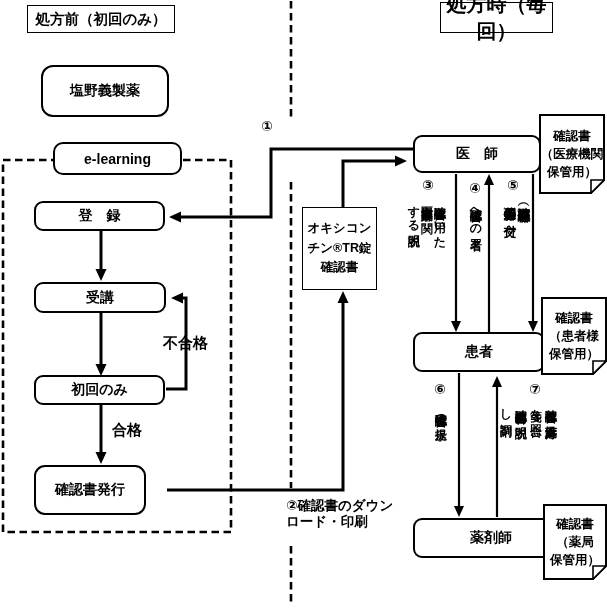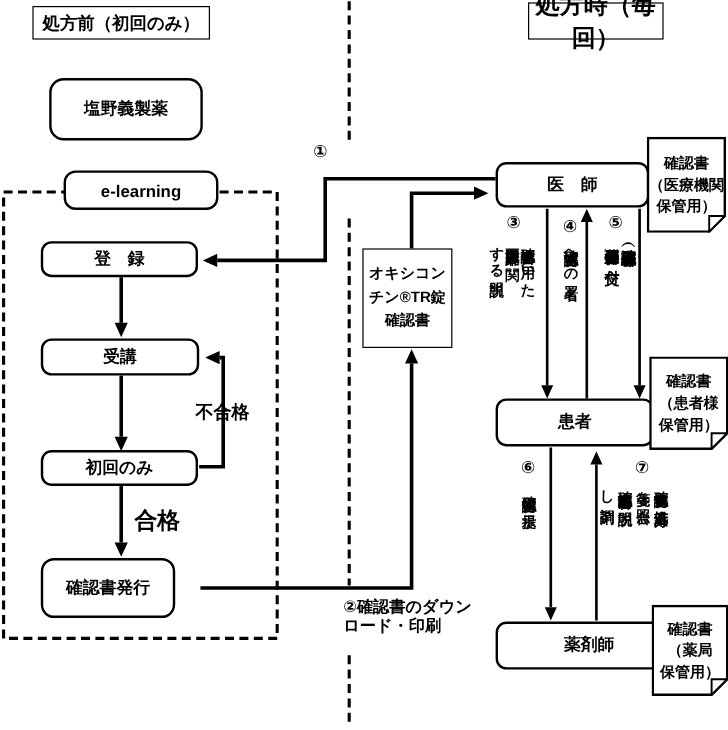--- a/index.html
+++ b/index.html
@@ -43,21 +43,21 @@
     display:flex; align-items:center; justify-content:center;
     font-size:12.5px; line-height:1.45; text-align:center; white-space:pre-line;
   }
   #note1 { left:539px; top:114px; width:66px; height:80px; }
   #note2 { left:541px; top:297px; width:66px; height:78px; }
   #note3 { left:543px; top:504px; width:64px; height:76px; }
 
   .lab { position:absolute; }
   #step1 { left:261px; top:118px; font-size:14px; display:flex; gap:9px; align-items:baseline; }
   #step2 { left:286px; top:498px; font-size:13.5px; line-height:16px; }
-  #pass  { left:112px; top:421px; font-size:19px; }
+  #pass  { left:112px; top:421px; font-size:15px; }
   #fail  { left:163px; top:334px; font-size:15px; }
 
   .stepnum { position:absolute; font-size:14px; width:18px; text-align:center; }
   #n3 { left:419px; top:177px; }
   #n4 { left:466px; top:180px; }
   #n5 { left:504px; top:177px; }
   #n6 { left:431px; top:381px; }
   #n7 { left:526px; top:381px; }
 
   .vtext {

